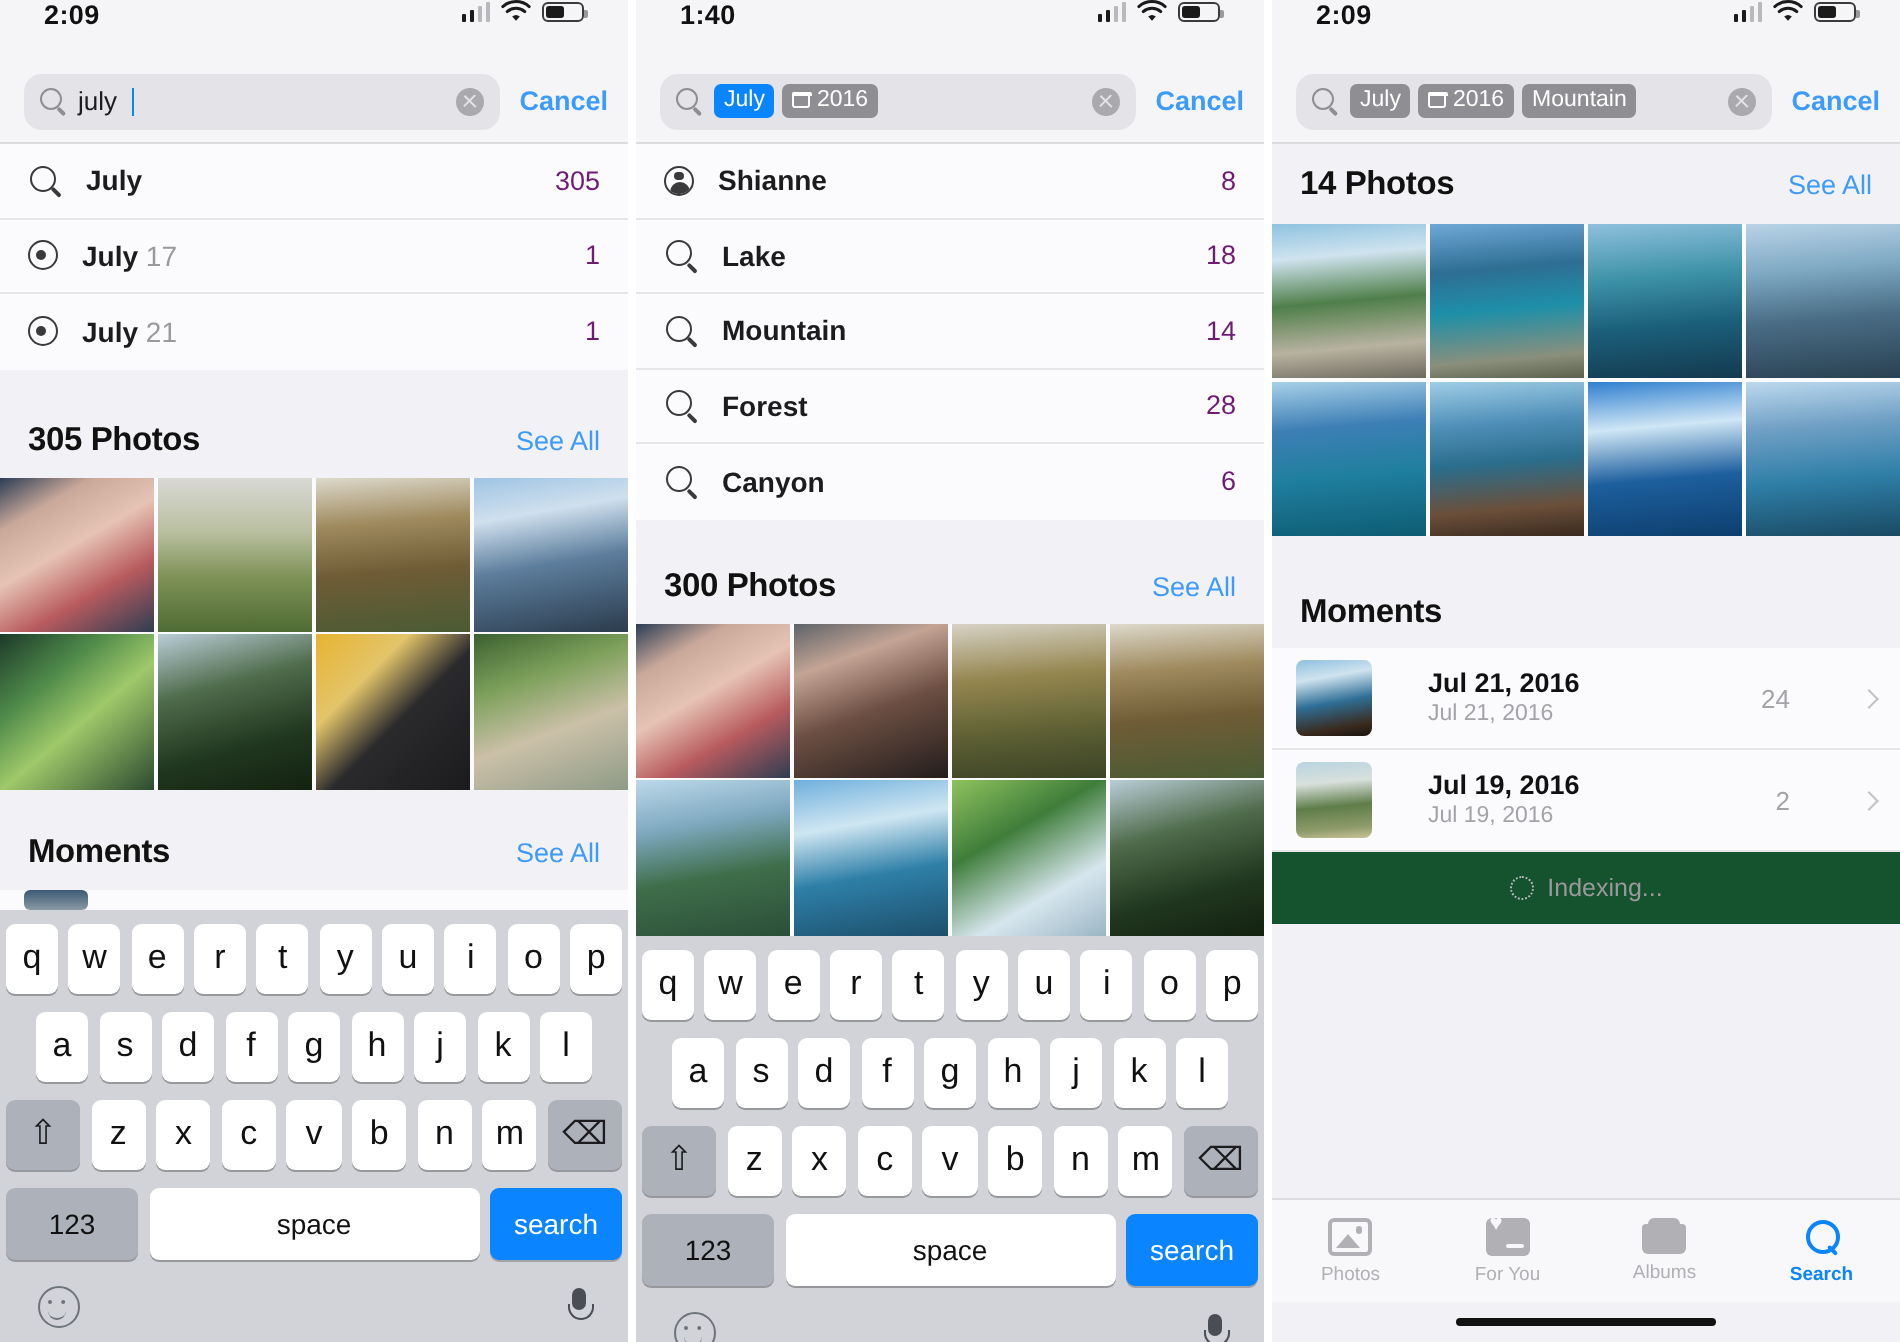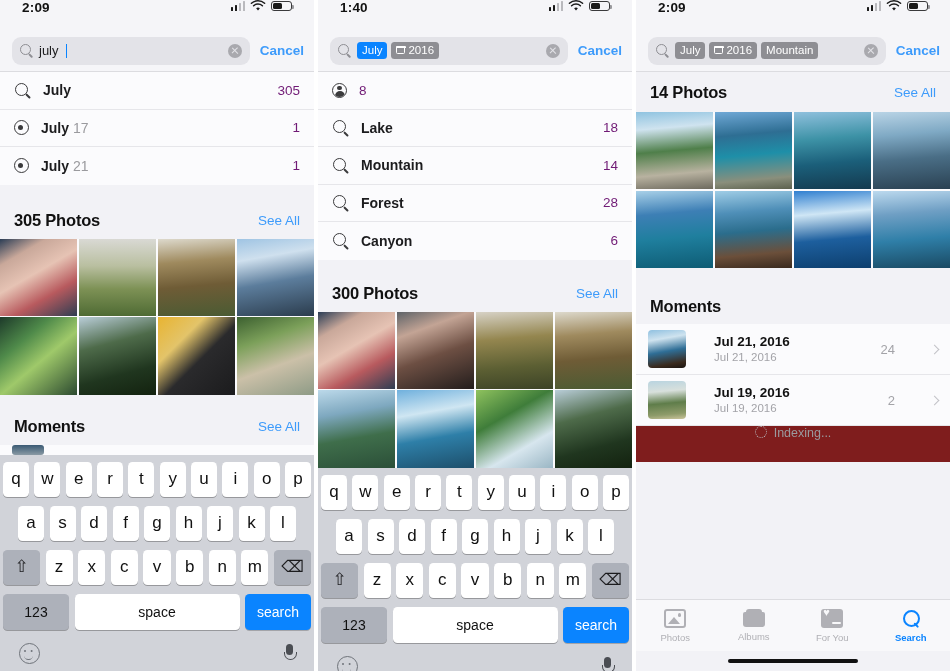--- a/index.html
+++ b/index.html
@@ -107,21 +107,21 @@
 
   
   .moments { background:#fbfbfd; flex:none; }
   .mrow { height: 51px; display:flex; align-items:center; gap:28px; padding: 0 12px 0 12px; border-bottom:1px solid #e6e6ea; }
   .mthumb { flex:none; width:38px; height:38px; border-radius:4px; overflow:hidden; background-size:cover; }
   .mtext { flex:1 1 auto; min-width:0; }
   .mtitle { font-size:13.5px; font-weight:bold; color:#111; line-height:1.3; }
   .msub { font-size:11.5px; color:#a3a3a8; line-height:1.35; }
   .mcount { flex:none; font-size:13px; color:#a3a3a8; margin-right:8px; }
   .chev { flex:none; width:7px; height:7px; border-right:1.6px solid #c2c2c7; border-top:1.6px solid #c2c2c7; transform:rotate(45deg); }
-  .indexing { display:flex; justify-content:center; gap:7px; height:36px; background:#7f1d1d; }
+  .indexing { display:flex; align-items:center; justify-content:center; gap:7px; height:36px; background:#14532d; }
   .spinner { width:12px; height:12px; border-radius:50%; border:1.6px dotted #b8b8bd; }
   .indexing span { font-size:12.5px; color:#9a9a9e; }
   .filler { flex: 1 1 auto; background:#f2f2f6; }
 
   
   .keyboard { flex:none; background:#d1d3d9; padding: 7px 3px 0 3px; }
   .krow { display:flex; justify-content:center; gap:5.5px; margin-bottom:9px; }
   .krow.r2 { padding: 0 15px; }
   .key {
     background:#ffffff; border-radius:4.5px; height:35px;
@@ -338,20 +338,21 @@
             </span>
         </div>
         <span class="clearbtn"></span>
       </div>
       <div class="cancel">Cancel</div>
     </div>
 
     <div class="rows">
       <div class="row">
         <span class="ico person-ico"></span>
+        <span class="row-label">Shianne</span>
         <span class="row-count">8</span>
       </div>
       <div class="row">
         <span class="ico search-ico"></span>
         <span class="row-label">Lake</span>
         <span class="row-count">18</span>
       </div>
       <div class="row">
         <span class="ico search-ico"></span>
         <span class="row-label">Mountain</span>
@@ -528,26 +529,26 @@
     </div>
 
     <div class="filler"></div>
 
     <div class="tabbar">
       <div class="tab">
         <span class="tico photos-ico"></span>
         <span class="tlabel">Photos</span>
       </div>
       <div class="tab">
+        <span class="tico foryou-ico"></span>
+        <span class="tlabel">For You</span>
+      </div>
+      <div class="tab">
         <span class="tico albums-ico"></span>
         <span class="tlabel">Albums</span>
-      </div>
-      <div class="tab">
-        <span class="tico foryou-ico"></span>
-        <span class="tlabel">For You</span>
       </div>
       <div class="tab active">
         <span class="tico search-tico"></span>
         <span class="tlabel">Search</span>
       </div>
     </div>
     <div class="homebar light">
         <i></i>
       </div>
   </div>

